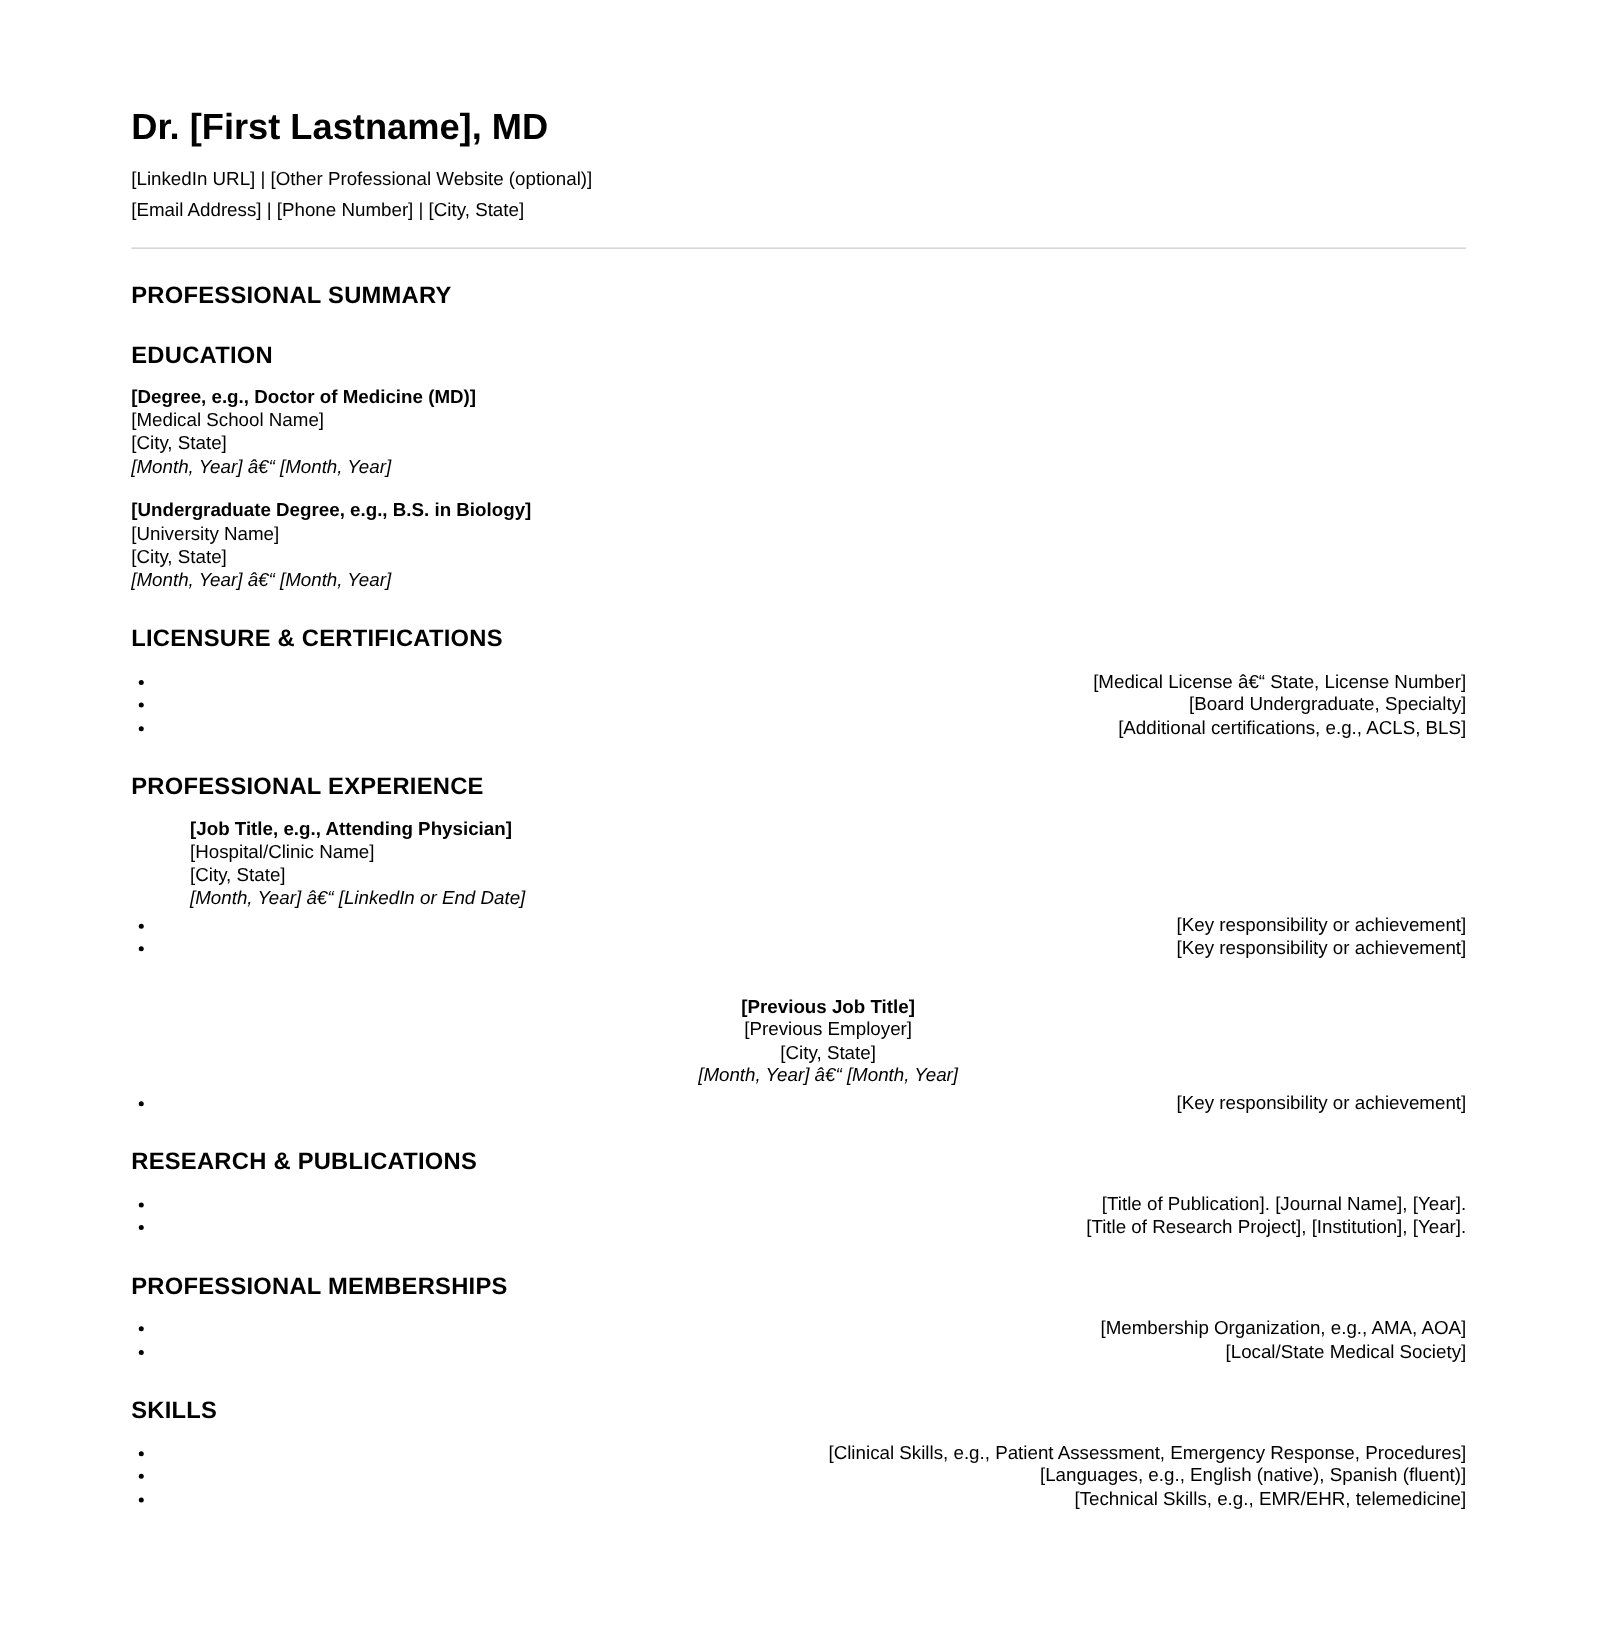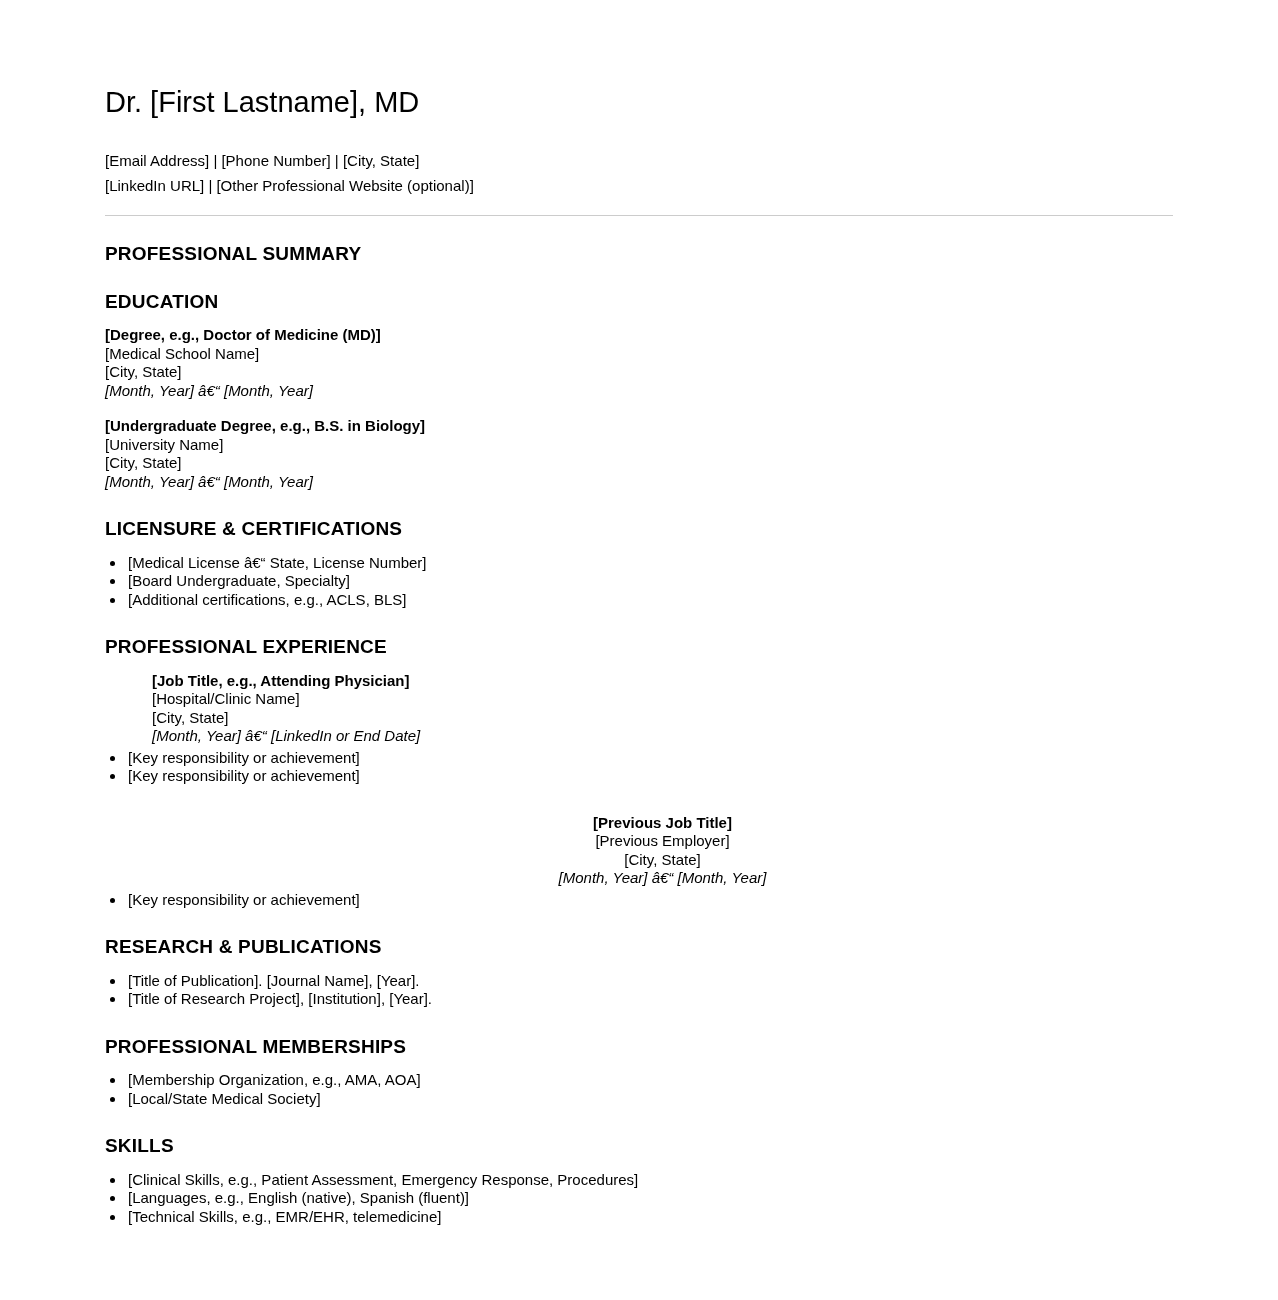--- a/index.html
+++ b/index.html
@@ -12,22 +12,22 @@
   .doc {
     box-sizing: border-box;
     width: 1278px;
     padding: 86px 105px 95px 105px;
     font-size: 15px;
     line-height: 18.5px;
   }
   h1 {
     font-size: 29px;
     line-height: 1.15;
-    font-weight: 400;
-    margin: 0 0 29px 0;
+    font-weight: 700;
+    margin: 0 0 12px 0;
   }
   .contact {
     margin: 0 0 17px 0;
     font-size: 15px;
     line-height: 25px;
   }
   .cline { display: block; }
   hr.divider {
     border: none;
     border-top: 1px solid #cccccc;
@@ -53,32 +53,33 @@
   .ital { font-style: italic; }
   ul.blist {
     margin: 3px 0 17px 0;
     padding-left: 21px;
     line-height: 18.5px;
     list-style: disc outside;
   }
   ul.blist li {
     margin: 0;
     padding-left: 2px;
+    text-align: right;
   }
 </style>
 </head>
 <body>
 
 <div class="doc">
 
   <h1>Dr. [First Lastname], MD</h1>
 
   <p class="contact">
+    <span class="cline">[LinkedIn URL] | [Other Professional Website (optional)]</span>
     <span class="cline">[Email Address] | [Phone Number] | [City, State]</span>
-    <span class="cline">[LinkedIn URL] | [Other Professional Website (optional)]</span>
   </p>
 
   <hr class="divider">
 
   <h2>PROFESSIONAL SUMMARY</h2>
 
   <h2>EDUCATION</h2>
 
   <div class="block">
     <div class="bold">[Degree, e.g., Doctor of Medicine (MD)]</div>

